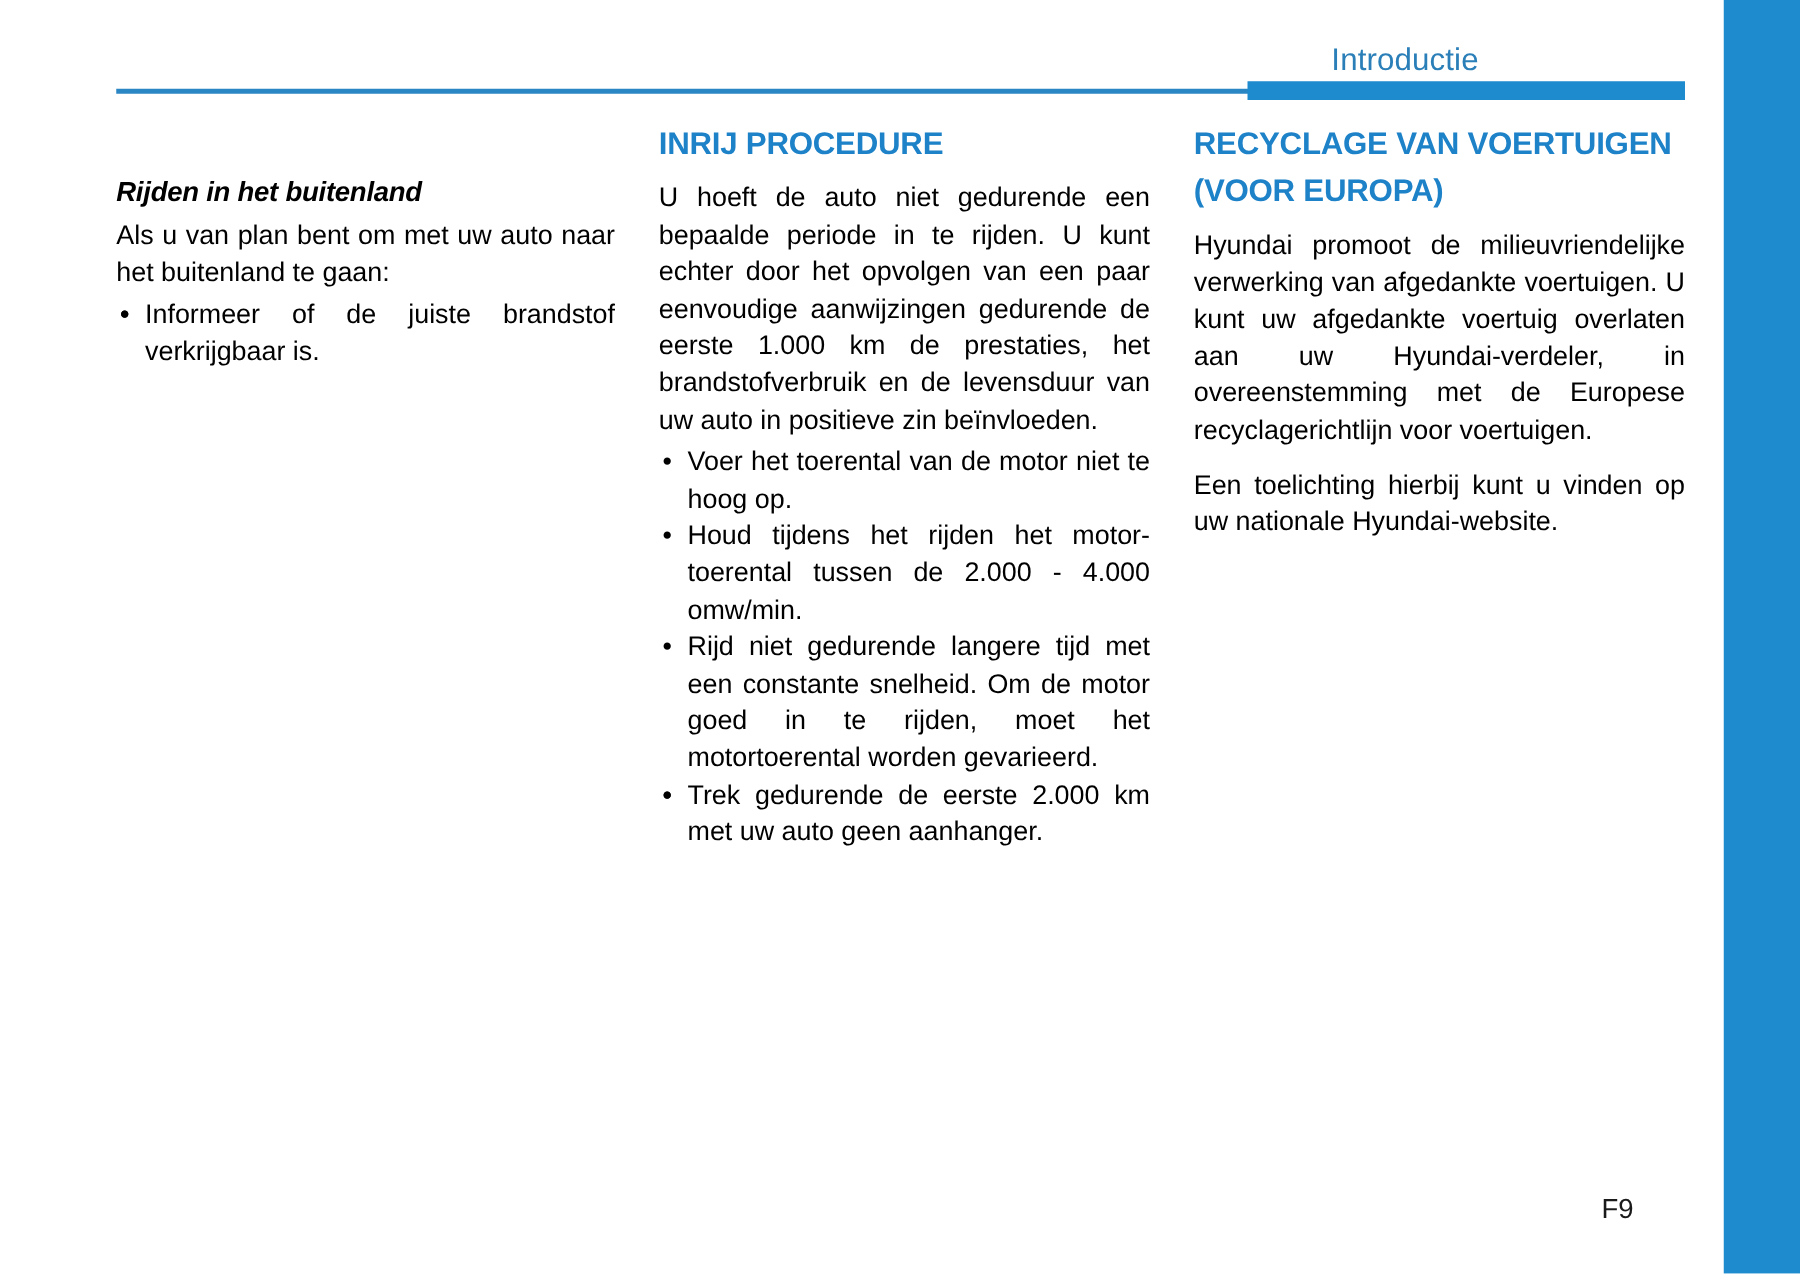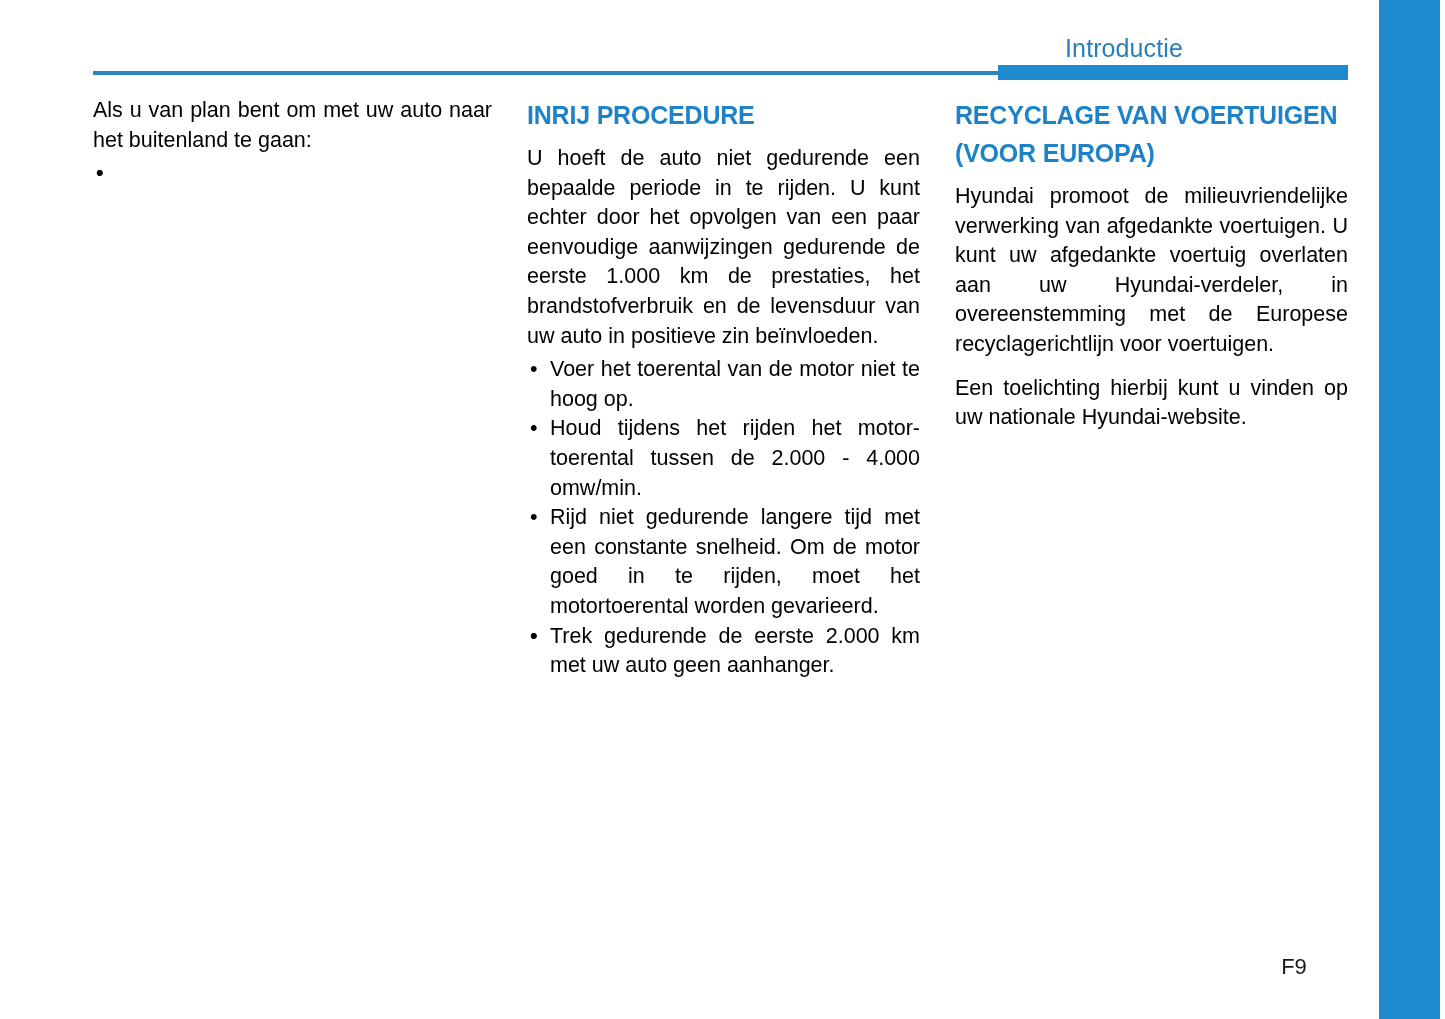--- a/index.html
+++ b/index.html
@@ -147,25 +147,26 @@
 
 <div id="page">
 
   <div class="edge-strip"></div>
 
   <div class="header-title">Introductie</div>
   <div class="rule-thin"></div>
   <div class="rule-thick"></div>
 
   <div class="col col-1">
+    <h2 class="sub-heading">Rijden in het buitenland</h2>
     <p class="body">Als u van plan bent om met uw auto naar het buitenland te gaan:</p>
     <div class="gap-before-list"></div>
     <ul class="bullets">
       <li><span class="dot">•</span></li>
-      <li><span class="dot">•</span></li>
+      <li><span class="dot">•</span><span class="txt">Informeer of de juiste brandstof verkrijgbaar is.</span></li>
     </ul>
   </div>
 
   <div class="col col-2">
     <h1 class="section-heading">INRIJ PROCEDURE</h1>
     <p class="body">U hoeft de auto niet gedurende een bepaalde periode in te rijden. U kunt echter door het opvolgen van een paar eenvoudige aanwijzingen gedu­rende de eerste 1.000 km de presta­ties, het brandstofverbruik en de levensduur van uw auto in positieve zin beïnvloeden.</p>
     <div class="gap-before-list"></div>
     <ul class="bullets">
       <li><span class="dot">•</span><span class="txt">Voer het toerental van de motor niet te hoog op.</span></li>
       <li><span class="dot">•</span><span class="txt">Houd tijdens het rijden het motor­toerental tussen de 2.000 - 4.000 omw/min.</span></li>

